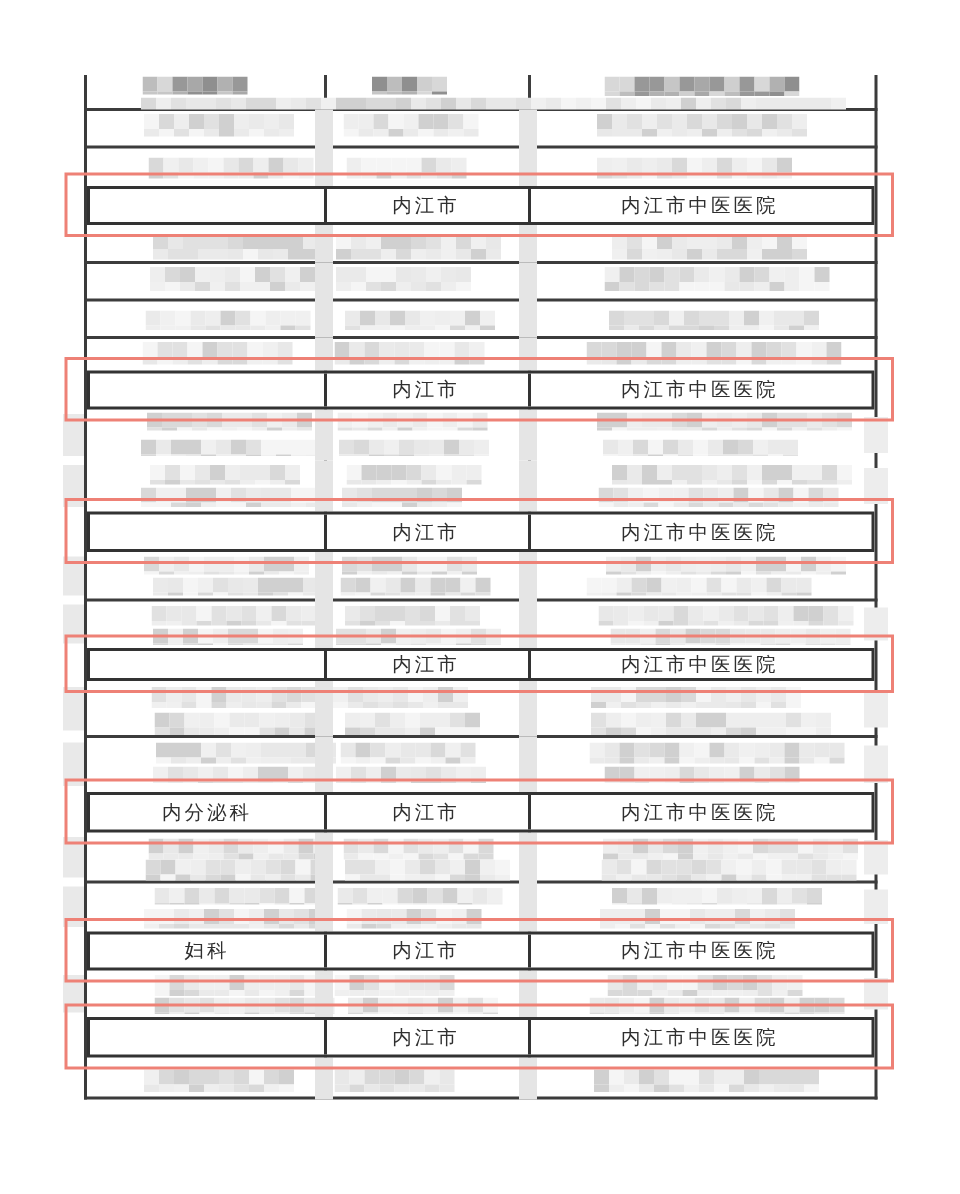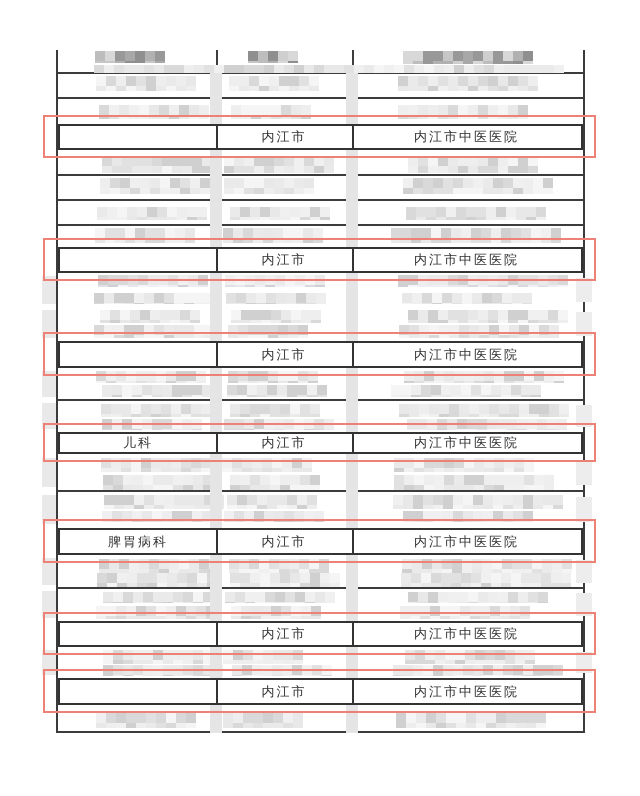--- a/index.html
+++ b/index.html
@@ -153,21 +153,20 @@
           <div class="band" style="left: 349.15px; top: 18.5127px; width: 169.067px; height: 11.8915px;"><i style="background:#e8e8e8"></i><i style="background:#e8e8e8"></i><i style="background:#f0f0f0"></i><i style="background:#d9d9d9"></i><i style="background:#e8e8e8"></i><i style="background:#d0d0d0"></i><i style="background:#d9d9d9"></i><i style="background:#d9d9d9"></i><i style="background:#e8e8e8"></i><i style="background:#eaeaea"></i><i style="background:#eaeaea"></i><i style="background:#eeeeee"></i><i style="background:#f0f0f0"></i><i style="background:#eaeaea"></i><i style="background:#f0f0f0"></i><i style="background:#eeeeee"></i><i style="background:#eeeeee"></i><i style="background:#eeeeee"></i><i style="background:#e8e8e8"></i><i style="background:#d0d0d0"></i><i style="background:#eaeaea"></i><i style="background:#f5f5f5"></i><i style="background:#f0f0f0"></i><i style="background:#e1e1e1"></i><i style="background:#f5f5f5"></i><i style="background:#f5f5f5"></i><i style="background:#e1e1e1"></i><i style="background:#d9d9d9"></i><i style="background:#f5f5f5"></i><i style="background:#e1e1e1"></i><i style="background:#e1e1e1"></i><i style="background:#e8e8e8"></i></div>
           <div class="smudge" style="left: 152px; top: 0px; width: 12px; height: 32px; background: rgb(229, 229, 229);"></div>
           <div class="smudge" style="left: 288px; top: 0px; width: 12px; height: 32px; background: rgb(229, 229, 229);"></div>
           <div class="smudge" style="left: -16px; top: 3.2px; width: 14px; height: 25.6px; background: rgb(233, 233, 233);"></div>
           <div class="smudge" style="left: 518px; top: 4.8px; width: 16px; height: 22.4px; background: rgb(237, 237, 237);"></div>
         </div>
         <div class="row" style="top: 382px; height: 22px;">
           <div class="hl-cell">
             <div class="hl-sep" style="left:156px"></div>
             <div class="hl-sep" style="left:292px"></div>
-            <div class="hl-text" style="left:0;width:156px">儿科</div>
             <div class="hl-text" style="left:156px;width:136px">内江市</div>
             <div class="hl-text" style="left:292px;right:0">内江市中医医院</div>
           </div>
           <div class="red-box"></div>
         </div>
         <div class="row" style="top: 404px; height: 37px;">
           <div class="band" style="left: 43.0839px; top: 3.58799px; width: 128.126px; height: 14.8641px;"><i style="background:#e1e1e1"></i><i style="background:#eeeeee"></i><i style="background:#e8e8e8"></i><i style="background:#f5f5f5"></i><i style="background:#d0d0d0"></i><i style="background:#eaeaea"></i><i style="background:#eaeaea"></i><i style="background:#eeeeee"></i><i style="background:#e1e1e1"></i><i style="background:#d9d9d9"></i><i style="background:#e1e1e1"></i><i style="background:#eeeeee"></i><i style="background:#f0f0f0"></i><i style="background:#f0f0f0"></i><i style="background:#e1e1e1"></i><i style="background:#f5f5f5"></i><i style="background:#d9d9d9"></i><i style="background:#eeeeee"></i><i style="background:#e8e8e8"></i><i style="background:#eaeaea"></i><i style="background:#d9d9d9"></i><i style="background:#eaeaea"></i><i style="background:#f5f5f5"></i><i style="background:#d0d0d0"></i></div>
           <div class="band" style="left: 164.014px; top: 3.58799px; width: 97.5356px; height: 14.8641px;"><i style="background:#f0f0f0"></i><i style="background:#e1e1e1"></i><i style="background:#eaeaea"></i><i style="background:#eeeeee"></i><i style="background:#e8e8e8"></i><i style="background:#f5f5f5"></i><i style="background:#eeeeee"></i><i style="background:#d0d0d0"></i><i style="background:#f0f0f0"></i><i style="background:#f5f5f5"></i><i style="background:#eaeaea"></i><i style="background:#e1e1e1"></i><i style="background:#e8e8e8"></i><i style="background:#e1e1e1"></i><i style="background:#e8e8e8"></i><i style="background:#f0f0f0"></i><i style="background:#e8e8e8"></i><i style="background:#e8e8e8"></i></div>
           <div class="band" style="left: 335.995px; top: 3.58799px; width: 145.128px; height: 14.8641px;"><i style="background:#eaeaea"></i><i style="background:#eaeaea"></i><i style="background:#f5f5f5"></i><i style="background:#d9d9d9"></i><i style="background:#d9d9d9"></i><i style="background:#d0d0d0"></i><i style="background:#d9d9d9"></i><i style="background:#f5f5f5"></i><i style="background:#eaeaea"></i><i style="background:#f0f0f0"></i><i style="background:#e8e8e8"></i><i style="background:#f0f0f0"></i><i style="background:#eaeaea"></i><i style="background:#f5f5f5"></i><i style="background:#d0d0d0"></i><i style="background:#f0f0f0"></i><i style="background:#e1e1e1"></i><i style="background:#e8e8e8"></i><i style="background:#f0f0f0"></i><i style="background:#eaeaea"></i><i style="background:#f0f0f0"></i><i style="background:#eaeaea"></i><i style="background:#eaeaea"></i><i style="background:#e8e8e8"></i><i style="background:#e1e1e1"></i><i style="background:#f5f5f5"></i><i style="background:#e1e1e1"></i><i style="background:#f5f5f5"></i></div>
           <div class="band" style="left: 45.2428px; top: 21.24px; width: 113.295px; height: 14.3805px;"><i style="background:#d0d0d0"></i><i style="background:#d9d9d9"></i><i style="background:#f0f0f0"></i><i style="background:#eeeeee"></i><i style="background:#f5f5f5"></i><i style="background:#eaeaea"></i><i style="background:#eaeaea"></i><i style="background:#f0f0f0"></i><i style="background:#eeeeee"></i><i style="background:#eaeaea"></i><i style="background:#e1e1e1"></i><i style="background:#e1e1e1"></i><i style="background:#d0d0d0"></i><i style="background:#e8e8e8"></i><i style="background:#eaeaea"></i><i style="background:#eeeeee"></i><i style="background:#f5f5f5"></i><i style="background:#f5f5f5"></i><i style="background:#e1e1e1"></i><i style="background:#d0d0d0"></i><i style="background:#e8e8e8"></i><i style="background:#d0d0d0"></i></div>
@@ -188,21 +187,21 @@
           <div class="band" style="left: 345.395px; top: 20.308px; width: 138.38px; height: 11.1527px;"><i style="background:#d0d0d0"></i><i style="background:#d0d0d0"></i><i style="background:#f0f0f0"></i><i style="background:#f0f0f0"></i><i style="background:#eeeeee"></i><i style="background:#d9d9d9"></i><i style="background:#e8e8e8"></i><i style="background:#eeeeee"></i><i style="background:#f0f0f0"></i><i style="background:#d0d0d0"></i><i style="background:#eaeaea"></i><i style="background:#e1e1e1"></i><i style="background:#d0d0d0"></i><i style="background:#f0f0f0"></i><i style="background:#eaeaea"></i><i style="background:#e1e1e1"></i><i style="background:#f5f5f5"></i><i style="background:#f0f0f0"></i><i style="background:#d0d0d0"></i><i style="background:#e1e1e1"></i><i style="background:#e8e8e8"></i><i style="background:#eeeeee"></i><i style="background:#f0f0f0"></i><i style="background:#e1e1e1"></i><i style="background:#f0f0f0"></i><i style="background:#eeeeee"></i></div>
           <div class="smudge" style="left: 152px; top: 0px; width: 12px; height: 37px; background: rgb(229, 229, 229);"></div>
           <div class="smudge" style="left: 288px; top: 0px; width: 12px; height: 37px; background: rgb(229, 229, 229);"></div>
           <div class="smudge" style="left: -16px; top: 3.7px; width: 14px; height: 29.6px; background: rgb(233, 233, 233);"></div>
           <div class="smudge" style="left: 518px; top: 5.55px; width: 16px; height: 25.9px; background: rgb(237, 237, 237);"></div>
         </div>
         <div class="row" style="top: 478px; height: 27px;">
           <div class="hl-cell">
             <div class="hl-sep" style="left:156px"></div>
             <div class="hl-sep" style="left:292px"></div>
-            <div class="hl-text" style="left:0;width:156px">脾胃病科</div>
+            <div class="hl-text" style="left:0;width:156px">内分泌科</div>
             <div class="hl-text" style="left:156px;width:136px">内江市</div>
             <div class="hl-text" style="left:292px;right:0">内江市中医医院</div>
           </div>
           <div class="red-box"></div>
         </div>
         <div class="row" style="top: 505px; height: 33px;">
           <div class="band" style="left: 41.1127px; top: 3.63021px; width: 127.39px; height: 14.078px;"><i style="background:#d0d0d0"></i><i style="background:#e8e8e8"></i><i style="background:#d0d0d0"></i><i style="background:#f0f0f0"></i><i style="background:#eaeaea"></i><i style="background:#d9d9d9"></i><i style="background:#eaeaea"></i><i style="background:#eeeeee"></i><i style="background:#f5f5f5"></i><i style="background:#eaeaea"></i><i style="background:#d0d0d0"></i><i style="background:#eeeeee"></i><i style="background:#eaeaea"></i><i style="background:#eaeaea"></i><i style="background:#eaeaea"></i><i style="background:#f0f0f0"></i><i style="background:#eeeeee"></i><i style="background:#e1e1e1"></i><i style="background:#d0d0d0"></i><i style="background:#f0f0f0"></i><i style="background:#e8e8e8"></i><i style="background:#eaeaea"></i><i style="background:#d9d9d9"></i><i style="background:#d0d0d0"></i></div>
           <div class="band" style="left: 170.527px; top: 3.63021px; width: 107.376px; height: 14.078px;"><i style="background:#e1e1e1"></i><i style="background:#eaeaea"></i><i style="background:#d9d9d9"></i><i style="background:#f5f5f5"></i><i style="background:#e1e1e1"></i><i style="background:#eaeaea"></i><i style="background:#eeeeee"></i><i style="background:#e1e1e1"></i><i style="background:#f5f5f5"></i><i style="background:#d9d9d9"></i><i style="background:#eaeaea"></i><i style="background:#f5f5f5"></i><i style="background:#f5f5f5"></i><i style="background:#f0f0f0"></i><i style="background:#f5f5f5"></i><i style="background:#d9d9d9"></i><i style="background:#e1e1e1"></i><i style="background:#f5f5f5"></i><i style="background:#d9d9d9"></i><i style="background:#d9d9d9"></i></div>
           <div class="band" style="left: 344.447px; top: 3.63021px; width: 176.78px; height: 14.078px;"><i style="background:#eeeeee"></i><i style="background:#eaeaea"></i><i style="background:#d0d0d0"></i><i style="background:#e8e8e8"></i><i style="background:#d9d9d9"></i><i style="background:#d0d0d0"></i><i style="background:#f0f0f0"></i><i style="background:#eaeaea"></i><i style="background:#f0f0f0"></i><i style="background:#f5f5f5"></i><i style="background:#d9d9d9"></i><i style="background:#e1e1e1"></i><i style="background:#e1e1e1"></i><i style="background:#f5f5f5"></i><i style="background:#eaeaea"></i><i style="background:#eeeeee"></i><i style="background:#e1e1e1"></i><i style="background:#d0d0d0"></i><i style="background:#eaeaea"></i><i style="background:#eaeaea"></i><i style="background:#f0f0f0"></i><i style="background:#f5f5f5"></i><i style="background:#d0d0d0"></i><i style="background:#f0f0f0"></i><i style="background:#e8e8e8"></i><i style="background:#f0f0f0"></i><i style="background:#eaeaea"></i><i style="background:#f5f5f5"></i><i style="background:#f0f0f0"></i><i style="background:#f0f0f0"></i><i style="background:#e1e1e1"></i><i style="background:#eaeaea"></i><i style="background:#f0f0f0"></i><i style="background:#f5f5f5"></i></div>
           <div class="band" style="left: 39.3008px; top: 17.6719px; width: 121.275px; height: 14.5778px;"><i style="background:#d9d9d9"></i><i style="background:#d0d0d0"></i><i style="background:#f0f0f0"></i><i style="background:#eeeeee"></i><i style="background:#e1e1e1"></i><i style="background:#e1e1e1"></i><i style="background:#eeeeee"></i><i style="background:#eaeaea"></i><i style="background:#e1e1e1"></i><i style="background:#d9d9d9"></i><i style="background:#f5f5f5"></i><i style="background:#d9d9d9"></i><i style="background:#d0d0d0"></i><i style="background:#f5f5f5"></i><i style="background:#d0d0d0"></i><i style="background:#e8e8e8"></i><i style="background:#d9d9d9"></i><i style="background:#d0d0d0"></i><i style="background:#f5f5f5"></i><i style="background:#e8e8e8"></i><i style="background:#eeeeee"></i><i style="background:#e1e1e1"></i><i style="background:#eaeaea"></i><i style="background:#d0d0d0"></i></div>
@@ -223,20 +222,21 @@
           <div class="band" style="left: 341.735px; top: 18.3717px; width: 136.005px; height: 12.4388px;"><i style="background:#eeeeee"></i><i style="background:#eeeeee"></i><i style="background:#eeeeee"></i><i style="background:#d0d0d0"></i><i style="background:#f5f5f5"></i><i style="background:#f5f5f5"></i><i style="background:#e8e8e8"></i><i style="background:#eeeeee"></i><i style="background:#eeeeee"></i><i style="background:#d9d9d9"></i><i style="background:#f0f0f0"></i><i style="background:#eaeaea"></i><i style="background:#e1e1e1"></i><i style="background:#eeeeee"></i><i style="background:#f5f5f5"></i><i style="background:#e1e1e1"></i><i style="background:#f5f5f5"></i><i style="background:#e1e1e1"></i><i style="background:#eeeeee"></i><i style="background:#f5f5f5"></i><i style="background:#d9d9d9"></i><i style="background:#e1e1e1"></i><i style="background:#eeeeee"></i><i style="background:#e8e8e8"></i><i style="background:#e1e1e1"></i><i style="background:#eaeaea"></i></div>
           <div class="smudge" style="left: 152px; top: 0px; width: 12px; height: 33px; background: rgb(229, 229, 229);"></div>
           <div class="smudge" style="left: 288px; top: 0px; width: 12px; height: 33px; background: rgb(229, 229, 229);"></div>
           <div class="smudge" style="left: -16px; top: 3.3px; width: 14px; height: 26.4px; background: rgb(233, 233, 233);"></div>
           <div class="smudge" style="left: 518px; top: 4.95px; width: 16px; height: 23.1px; background: rgb(237, 237, 237);"></div>
         </div>
         <div class="row" style="top: 571px; height: 26px;">
           <div class="hl-cell">
             <div class="hl-sep" style="left:156px"></div>
             <div class="hl-sep" style="left:292px"></div>
+            <div class="hl-text" style="left:0;width:156px">妇科</div>
             <div class="hl-text" style="left:156px;width:136px">内江市</div>
             <div class="hl-text" style="left:292px;right:0">内江市中医医院</div>
           </div>
           <div class="red-box"></div>
         </div>
         <div class="row" style="top: 597px; height: 31px;">
           <div class="band" style="left: 44.8478px; top: 2.71195px; width: 115.653px; height: 14.0831px;"><i style="background:#f5f5f5"></i><i style="background:#d9d9d9"></i><i style="background:#eaeaea"></i><i style="background:#f0f0f0"></i><i style="background:#f0f0f0"></i><i style="background:#d0d0d0"></i><i style="background:#eeeeee"></i><i style="background:#eeeeee"></i><i style="background:#eeeeee"></i><i style="background:#e8e8e8"></i><i style="background:#f5f5f5"></i><i style="background:#f5f5f5"></i><i style="background:#d0d0d0"></i><i style="background:#d9d9d9"></i><i style="background:#eaeaea"></i><i style="background:#eaeaea"></i><i style="background:#f5f5f5"></i><i style="background:#eaeaea"></i><i style="background:#f5f5f5"></i><i style="background:#f0f0f0"></i><i style="background:#d9d9d9"></i><i style="background:#f5f5f5"></i></div>
           <div class="band" style="left: 164.963px; top: 2.71195px; width: 89.1047px; height: 14.0831px;"><i style="background:#f5f5f5"></i><i style="background:#d0d0d0"></i><i style="background:#e1e1e1"></i><i style="background:#f5f5f5"></i><i style="background:#eeeeee"></i><i style="background:#e8e8e8"></i><i style="background:#e8e8e8"></i><i style="background:#d9d9d9"></i><i style="background:#f0f0f0"></i><i style="background:#eeeeee"></i><i style="background:#eeeeee"></i><i style="background:#f0f0f0"></i><i style="background:#eeeeee"></i><i style="background:#f0f0f0"></i><i style="background:#eeeeee"></i><i style="background:#f0f0f0"></i></div>
           <div class="band" style="left: 346.813px; top: 2.71195px; width: 131.153px; height: 14.0831px;"><i style="background:#e8e8e8"></i><i style="background:#d9d9d9"></i><i style="background:#f0f0f0"></i><i style="background:#eaeaea"></i><i style="background:#f5f5f5"></i><i style="background:#f5f5f5"></i><i style="background:#e1e1e1"></i><i style="background:#d0d0d0"></i><i style="background:#d9d9d9"></i><i style="background:#d0d0d0"></i><i style="background:#e1e1e1"></i><i style="background:#eeeeee"></i><i style="background:#f0f0f0"></i><i style="background:#d9d9d9"></i><i style="background:#d9d9d9"></i><i style="background:#d9d9d9"></i><i style="background:#f0f0f0"></i><i style="background:#eaeaea"></i><i style="background:#d0d0d0"></i><i style="background:#eeeeee"></i><i style="background:#f0f0f0"></i><i style="background:#f0f0f0"></i><i style="background:#eeeeee"></i><i style="background:#e1e1e1"></i><i style="background:#f0f0f0"></i><i style="background:#d9d9d9"></i></div>
           <div class="band" style="left: 45.3709px; top: 18.1591px; width: 120.633px; height: 11.1865px;"><i style="background:#d0d0d0"></i><i style="background:#e1e1e1"></i><i style="background:#e8e8e8"></i><i style="background:#e1e1e1"></i><i style="background:#eeeeee"></i><i style="background:#f0f0f0"></i><i style="background:#eaeaea"></i><i style="background:#eaeaea"></i><i style="background:#e1e1e1"></i><i style="background:#d9d9d9"></i><i style="background:#e8e8e8"></i><i style="background:#eeeeee"></i><i style="background:#d0d0d0"></i><i style="background:#eeeeee"></i><i style="background:#d0d0d0"></i><i style="background:#f5f5f5"></i><i style="background:#e8e8e8"></i><i style="background:#eeeeee"></i><i style="background:#d0d0d0"></i><i style="background:#e8e8e8"></i><i style="background:#eeeeee"></i><i style="background:#d9d9d9"></i><i style="background:#d0d0d0"></i><i style="background:#eaeaea"></i></div>

